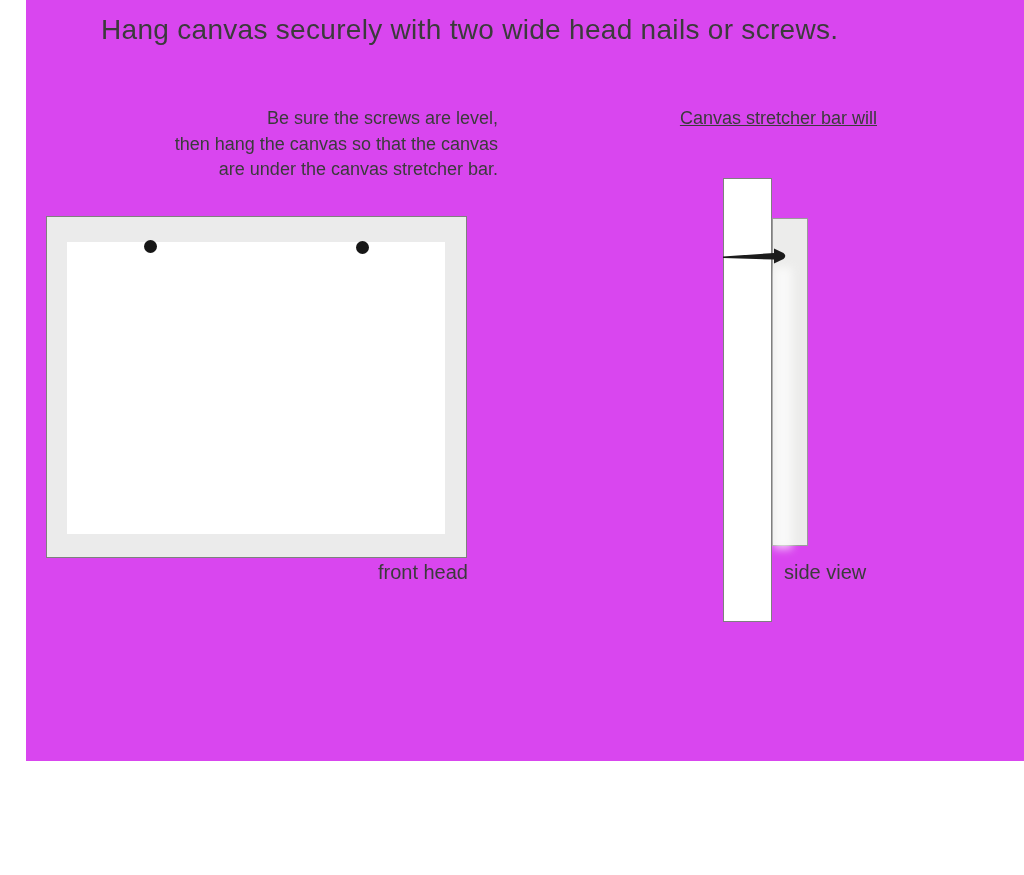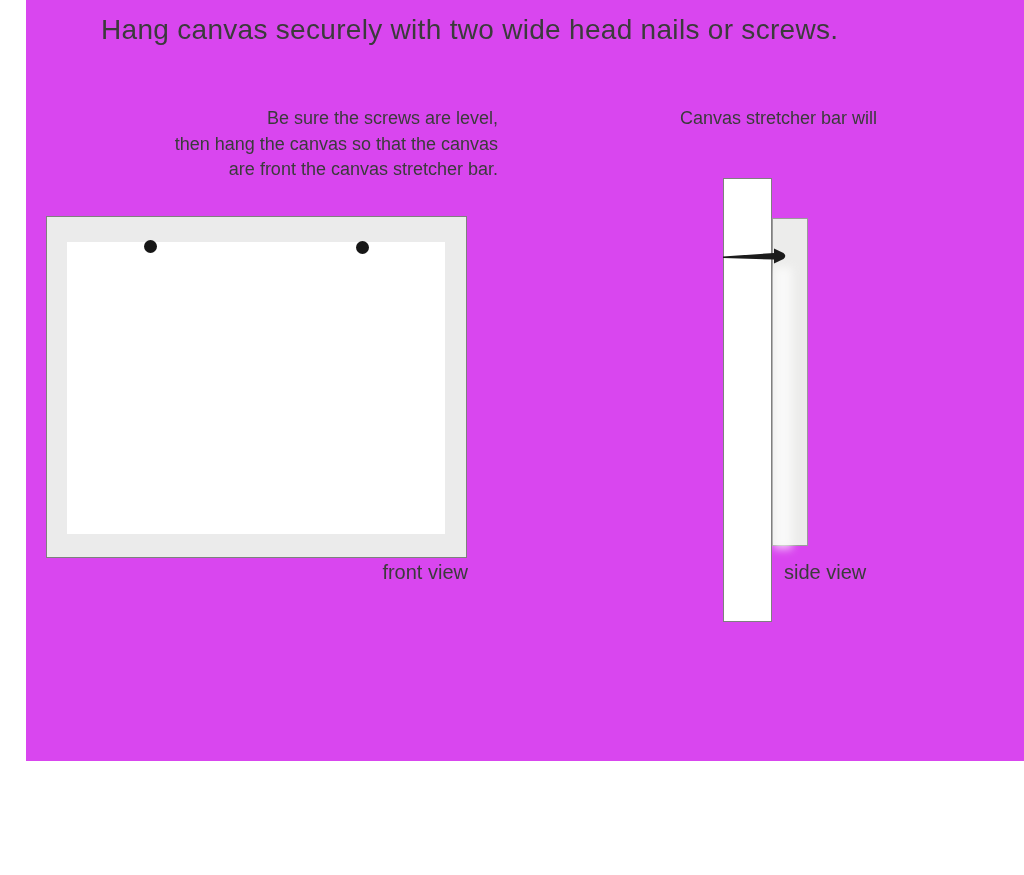--- a/index.html
+++ b/index.html
@@ -31,21 +31,21 @@
     white-space: nowrap;
   }
   .note {
     position: absolute;
     text-align: right;
     font-size: 18px;
     line-height: 25.5px;
     color: #3b3b3b;
   }
   .note-front { left: 32px;  top: 106px; width: 440px; }
-  .note-side  { left: 551px; top: 106px; width: 300px; }
+  .note-side  { left: 551px; top: 106px; width: 300px; text-decoration: underline; }
 
   
   .front-frame {
     position: absolute;
     left: 20px;
     top: 216px;
     width: 419px;
     height: 340px;
     background: #ebebeb;
     border: 1px solid #7f7f7f;
@@ -137,33 +137,33 @@
 </head>
 <body>
 
 <div class="page">
 
   <h1 class="title">Hang canvas securely with two wide head nails or screws.</h1>
 
   <div class="note note-front">
     <div>Be sure the screws are level,</div>
     <div>then hang the canvas so that the canvas</div>
-    <div>are front the canvas stretcher bar.</div>
+    <div>are under the canvas stretcher bar.</div>
   </div>
 
   <div class="note note-side">
     <div>Canvas stretcher bar will</div>
   </div>
 
   <div class="front-frame">
     <div class="front-face"></div>
     <span class="screw screw-left"></span>
     <span class="screw screw-right"></span>
   </div>
-  <div class="view-label front-label">front view</div>
+  <div class="view-label front-label">front head</div>
 
   <div class="side-canvas">
     <div class="side-canvas-highlight"></div>
   </div>
   <div class="wall-bar"></div>
   <svg class="nail" viewBox="0 0 68 20" aria-hidden="true">
     <polygon points="1,10.6 52,6.9 52,13.5 1,12.1" fill="#1b1b1b"></polygon>
     <path d="M52,2.5 L61.5,7 Q65,10 61.5,13 L52,17.5 Z" fill="#1b1b1b"></path>
   </svg>
   <div class="view-label side-label">side view</div>

